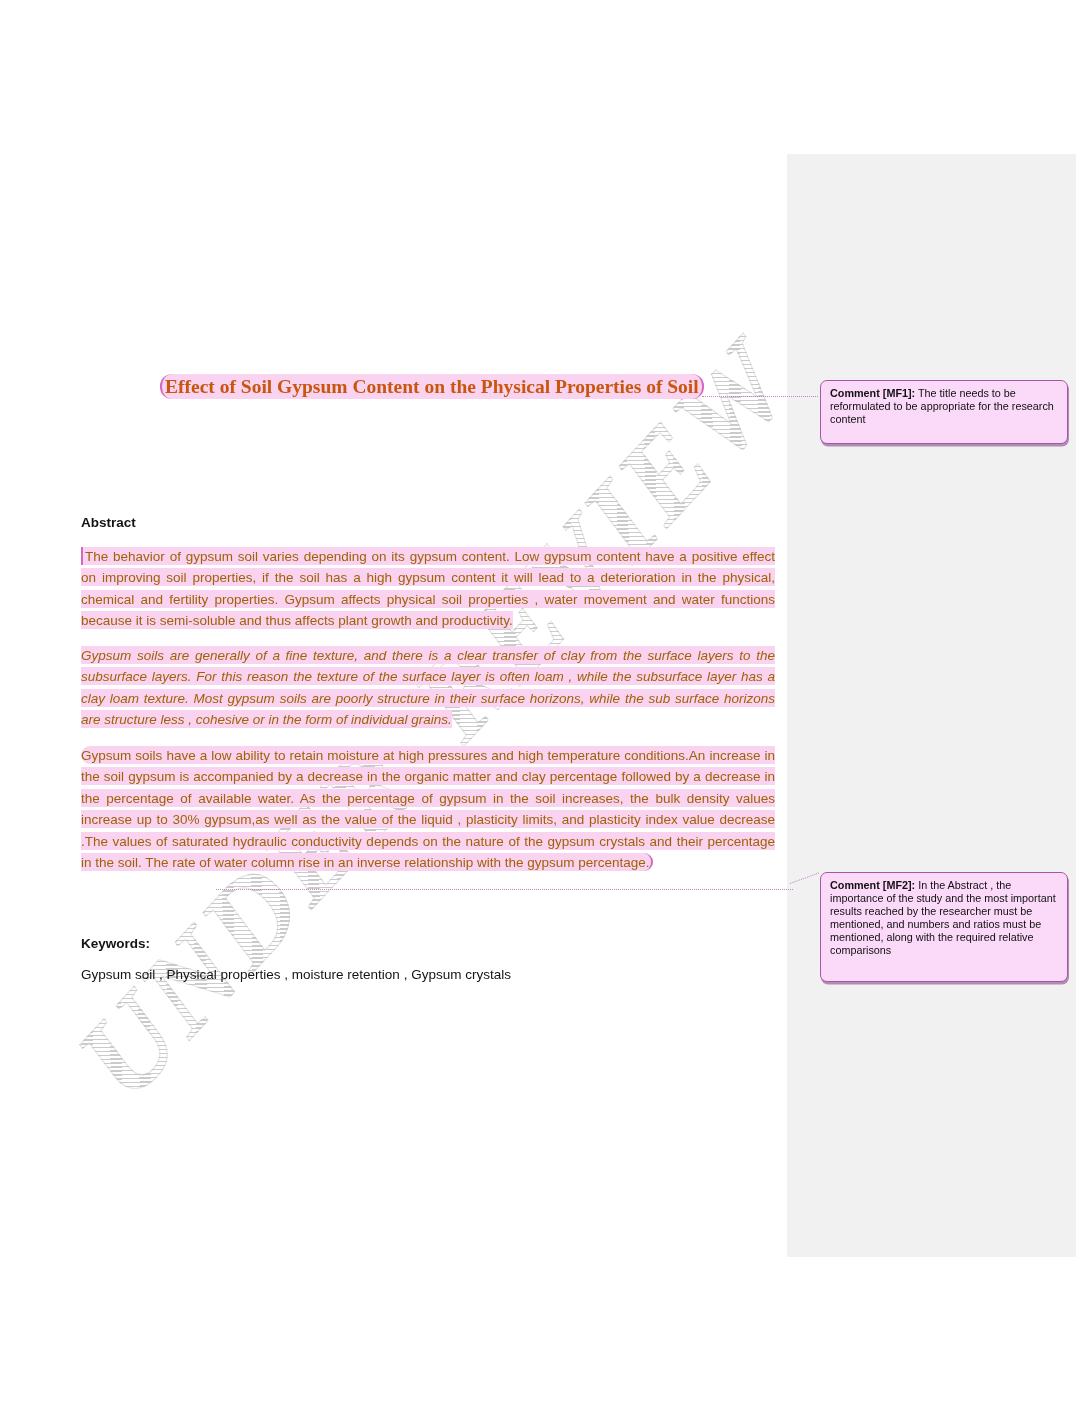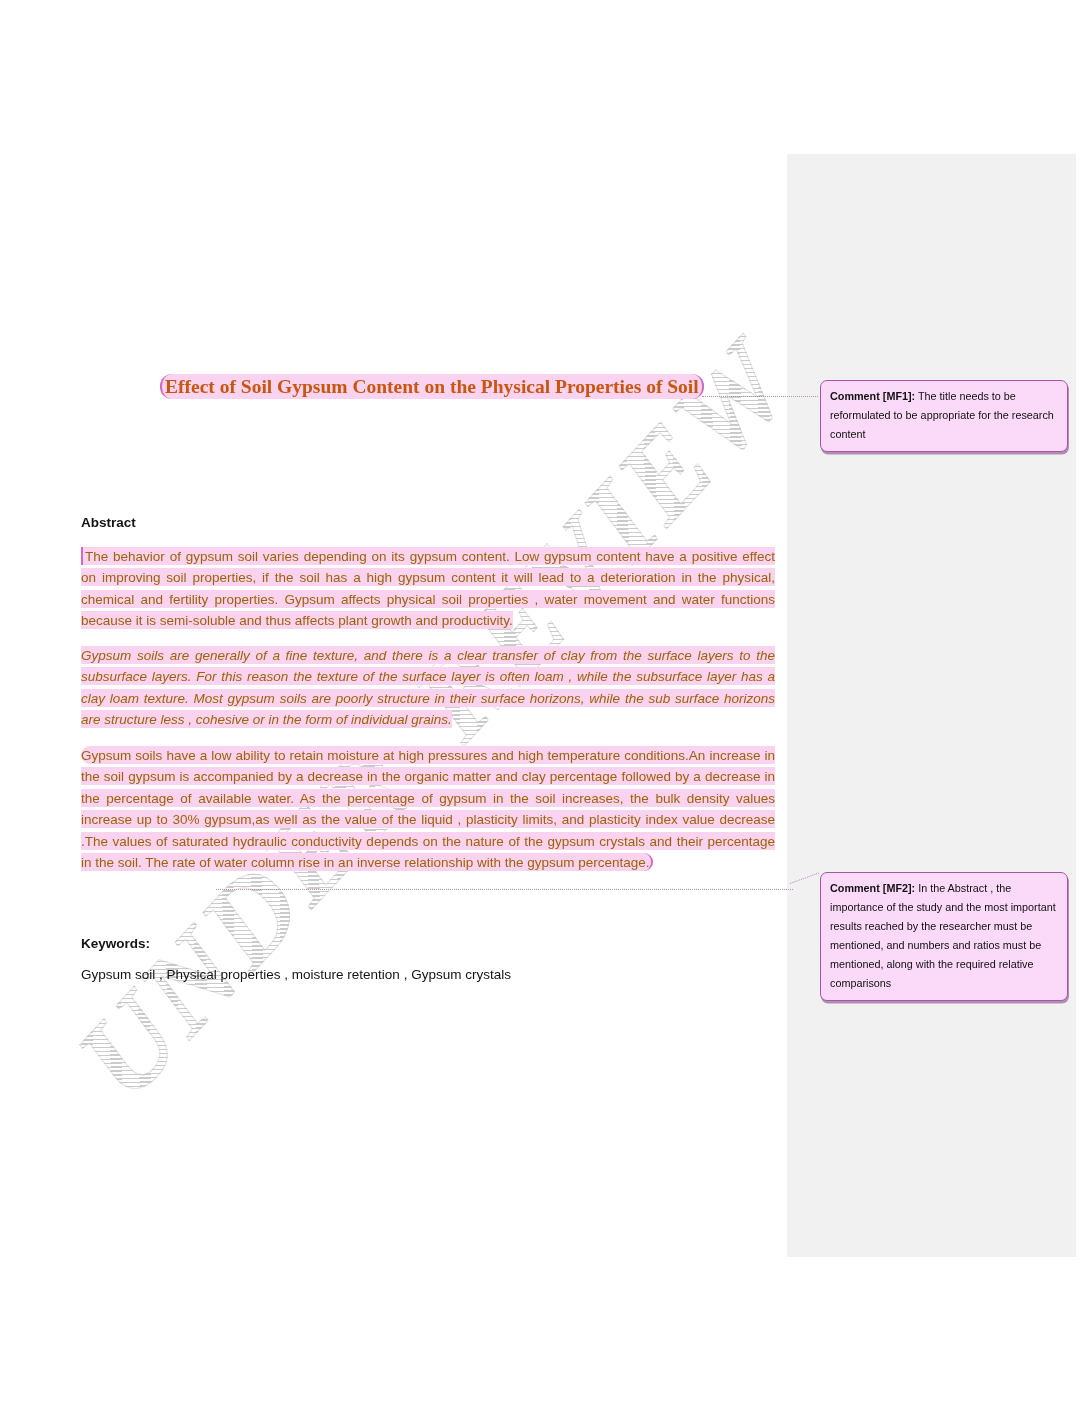--- a/index.html
+++ b/index.html
@@ -55,21 +55,21 @@
   .conn2a { left:216px; top:889px; width:577px; }
   .conn2b { left:790px; top:883px; width:31px; transform:rotate(-20deg); transform-origin:left bottom; }
   
   .comment-box {
     position:absolute; left:820px; width:248px;
     background:var(--comment-fill, #fbd9f8);
     border:1.5px solid var(--comment-border, #a855a8);
     border-radius:7px;
     box-shadow:1px 2.5px 0 rgba(125,58,125,0.55);
     padding:6px 9px 7px 9px;
-    font-size:10.8px; line-height:19px; color:#111;
+    font-size:10.8px; line-height:13px; color:#111;
   }
   .mf1 { top:380px; min-height:64px; }
   .mf2 { top:872px; min-height:110px; }
   .c-label { font-weight:bold; }
 </style>
 </head>
 <body>
 
 <div class="page">
 

